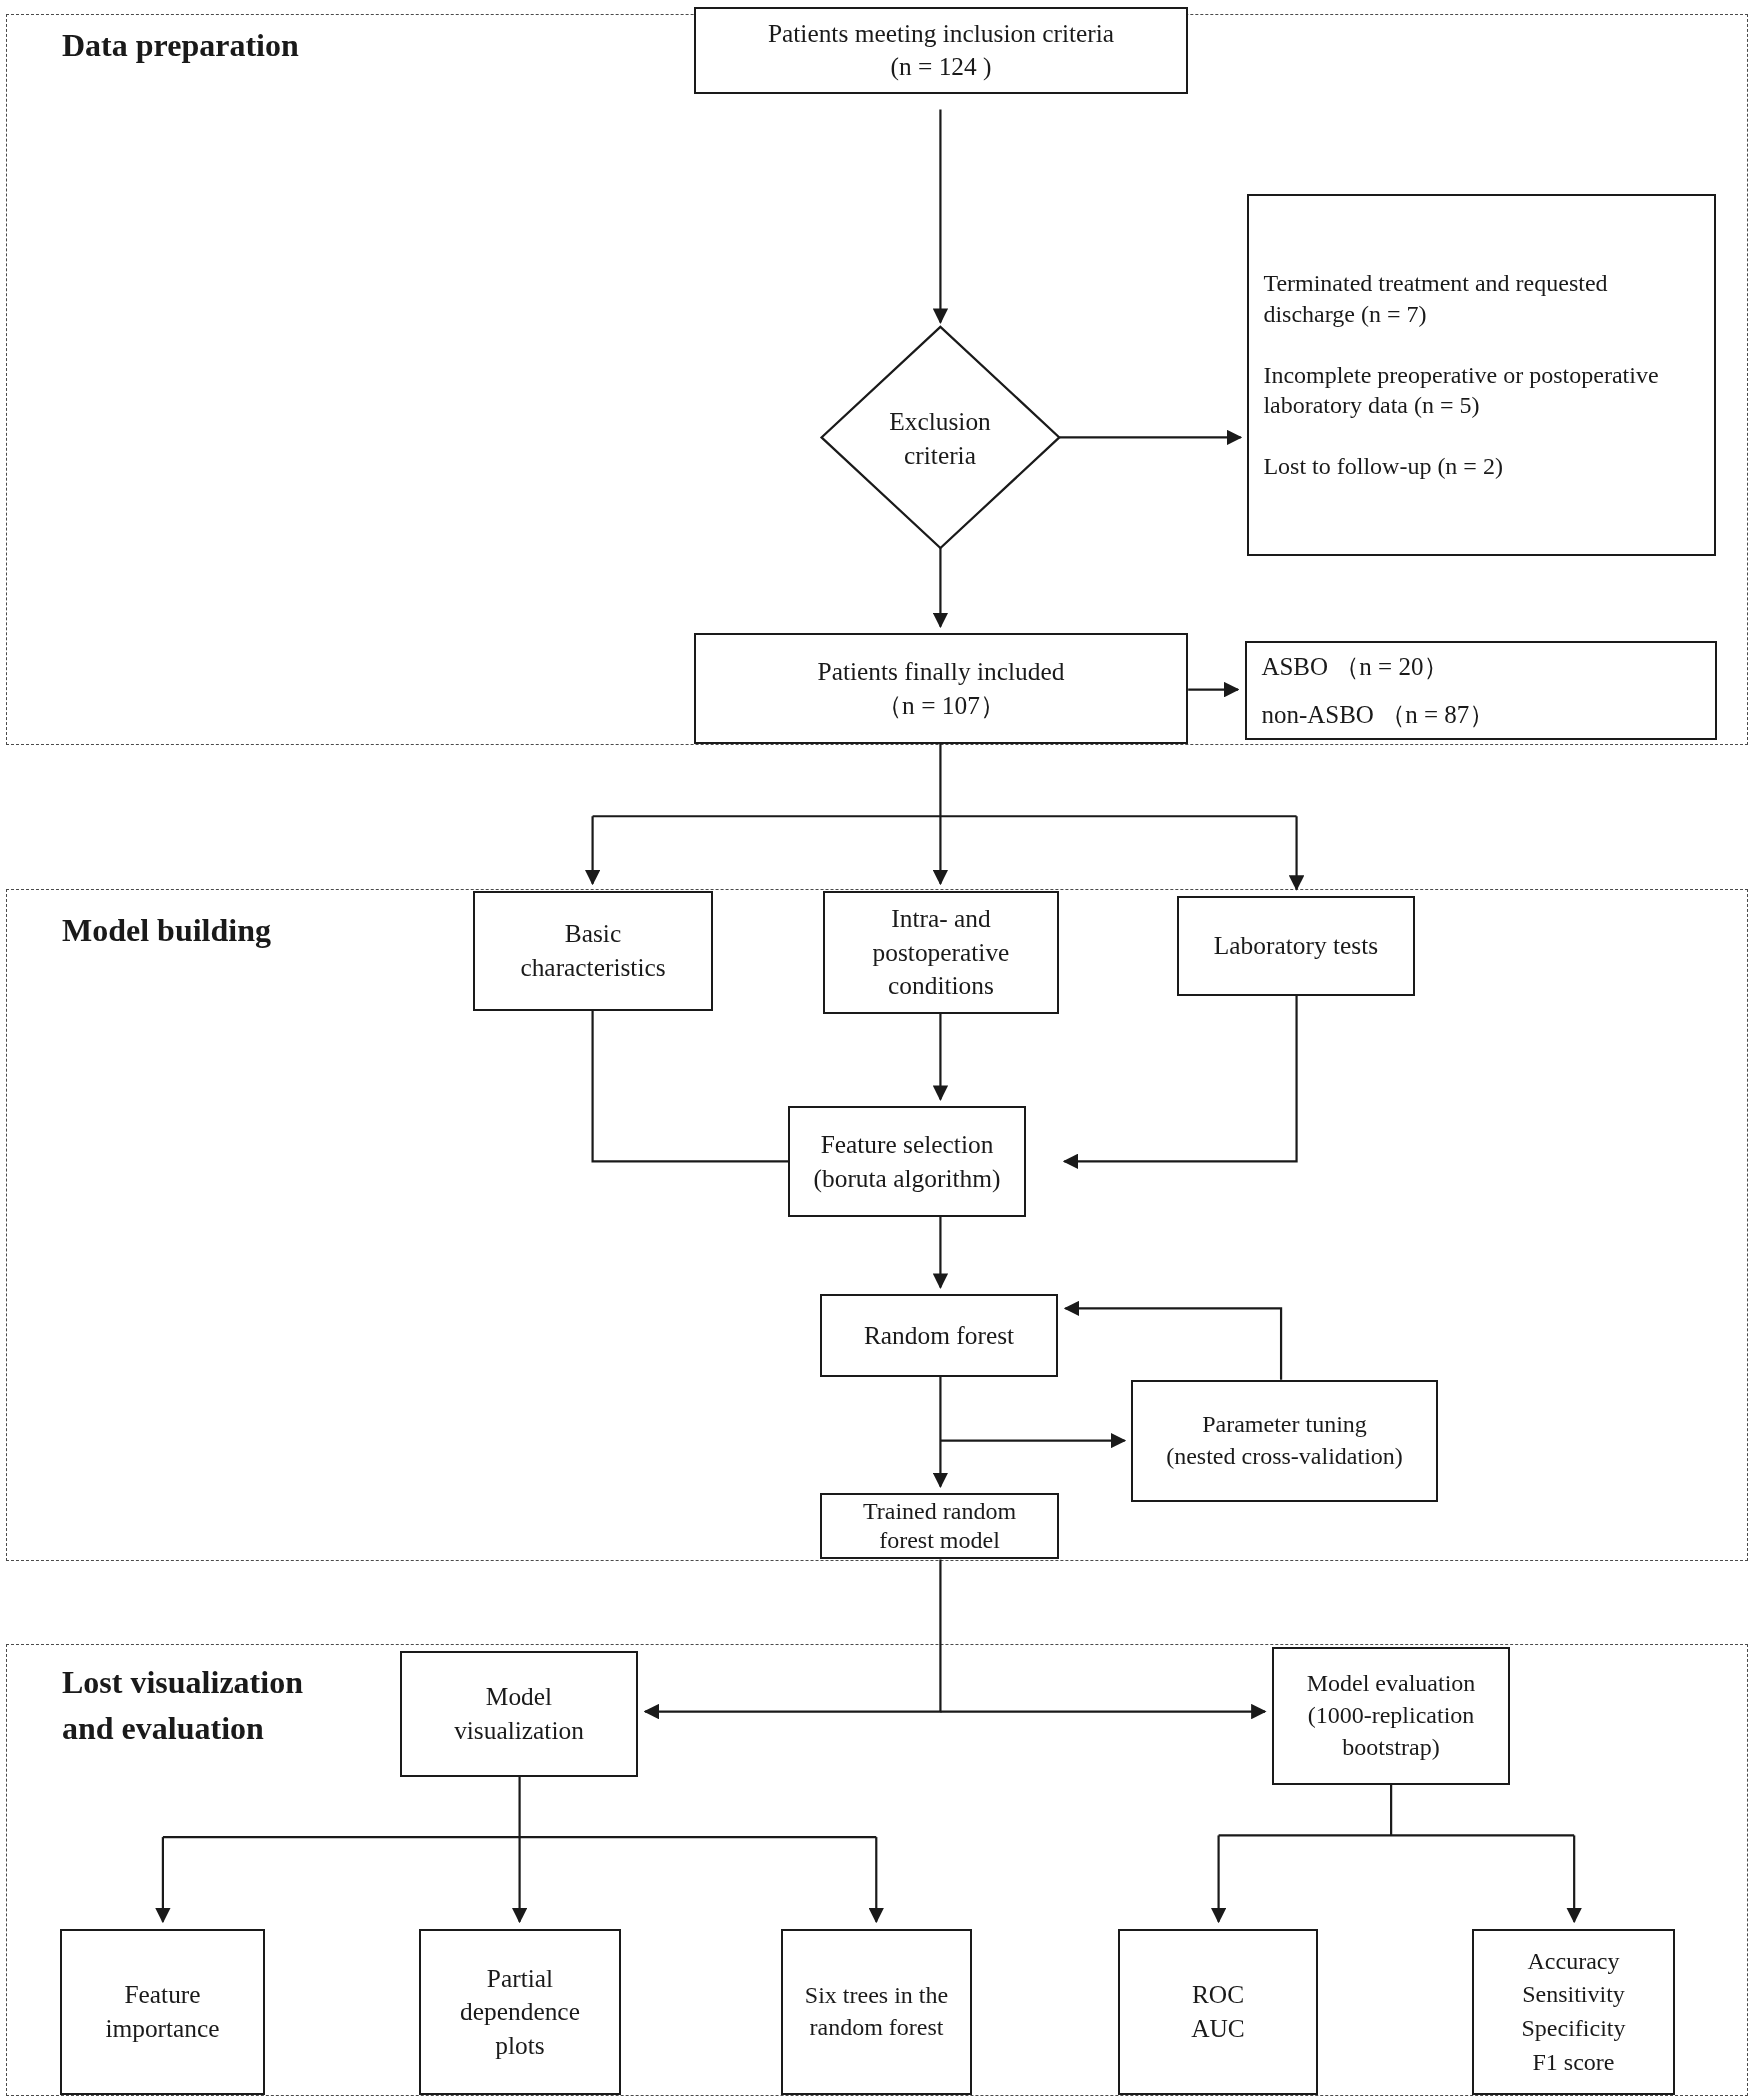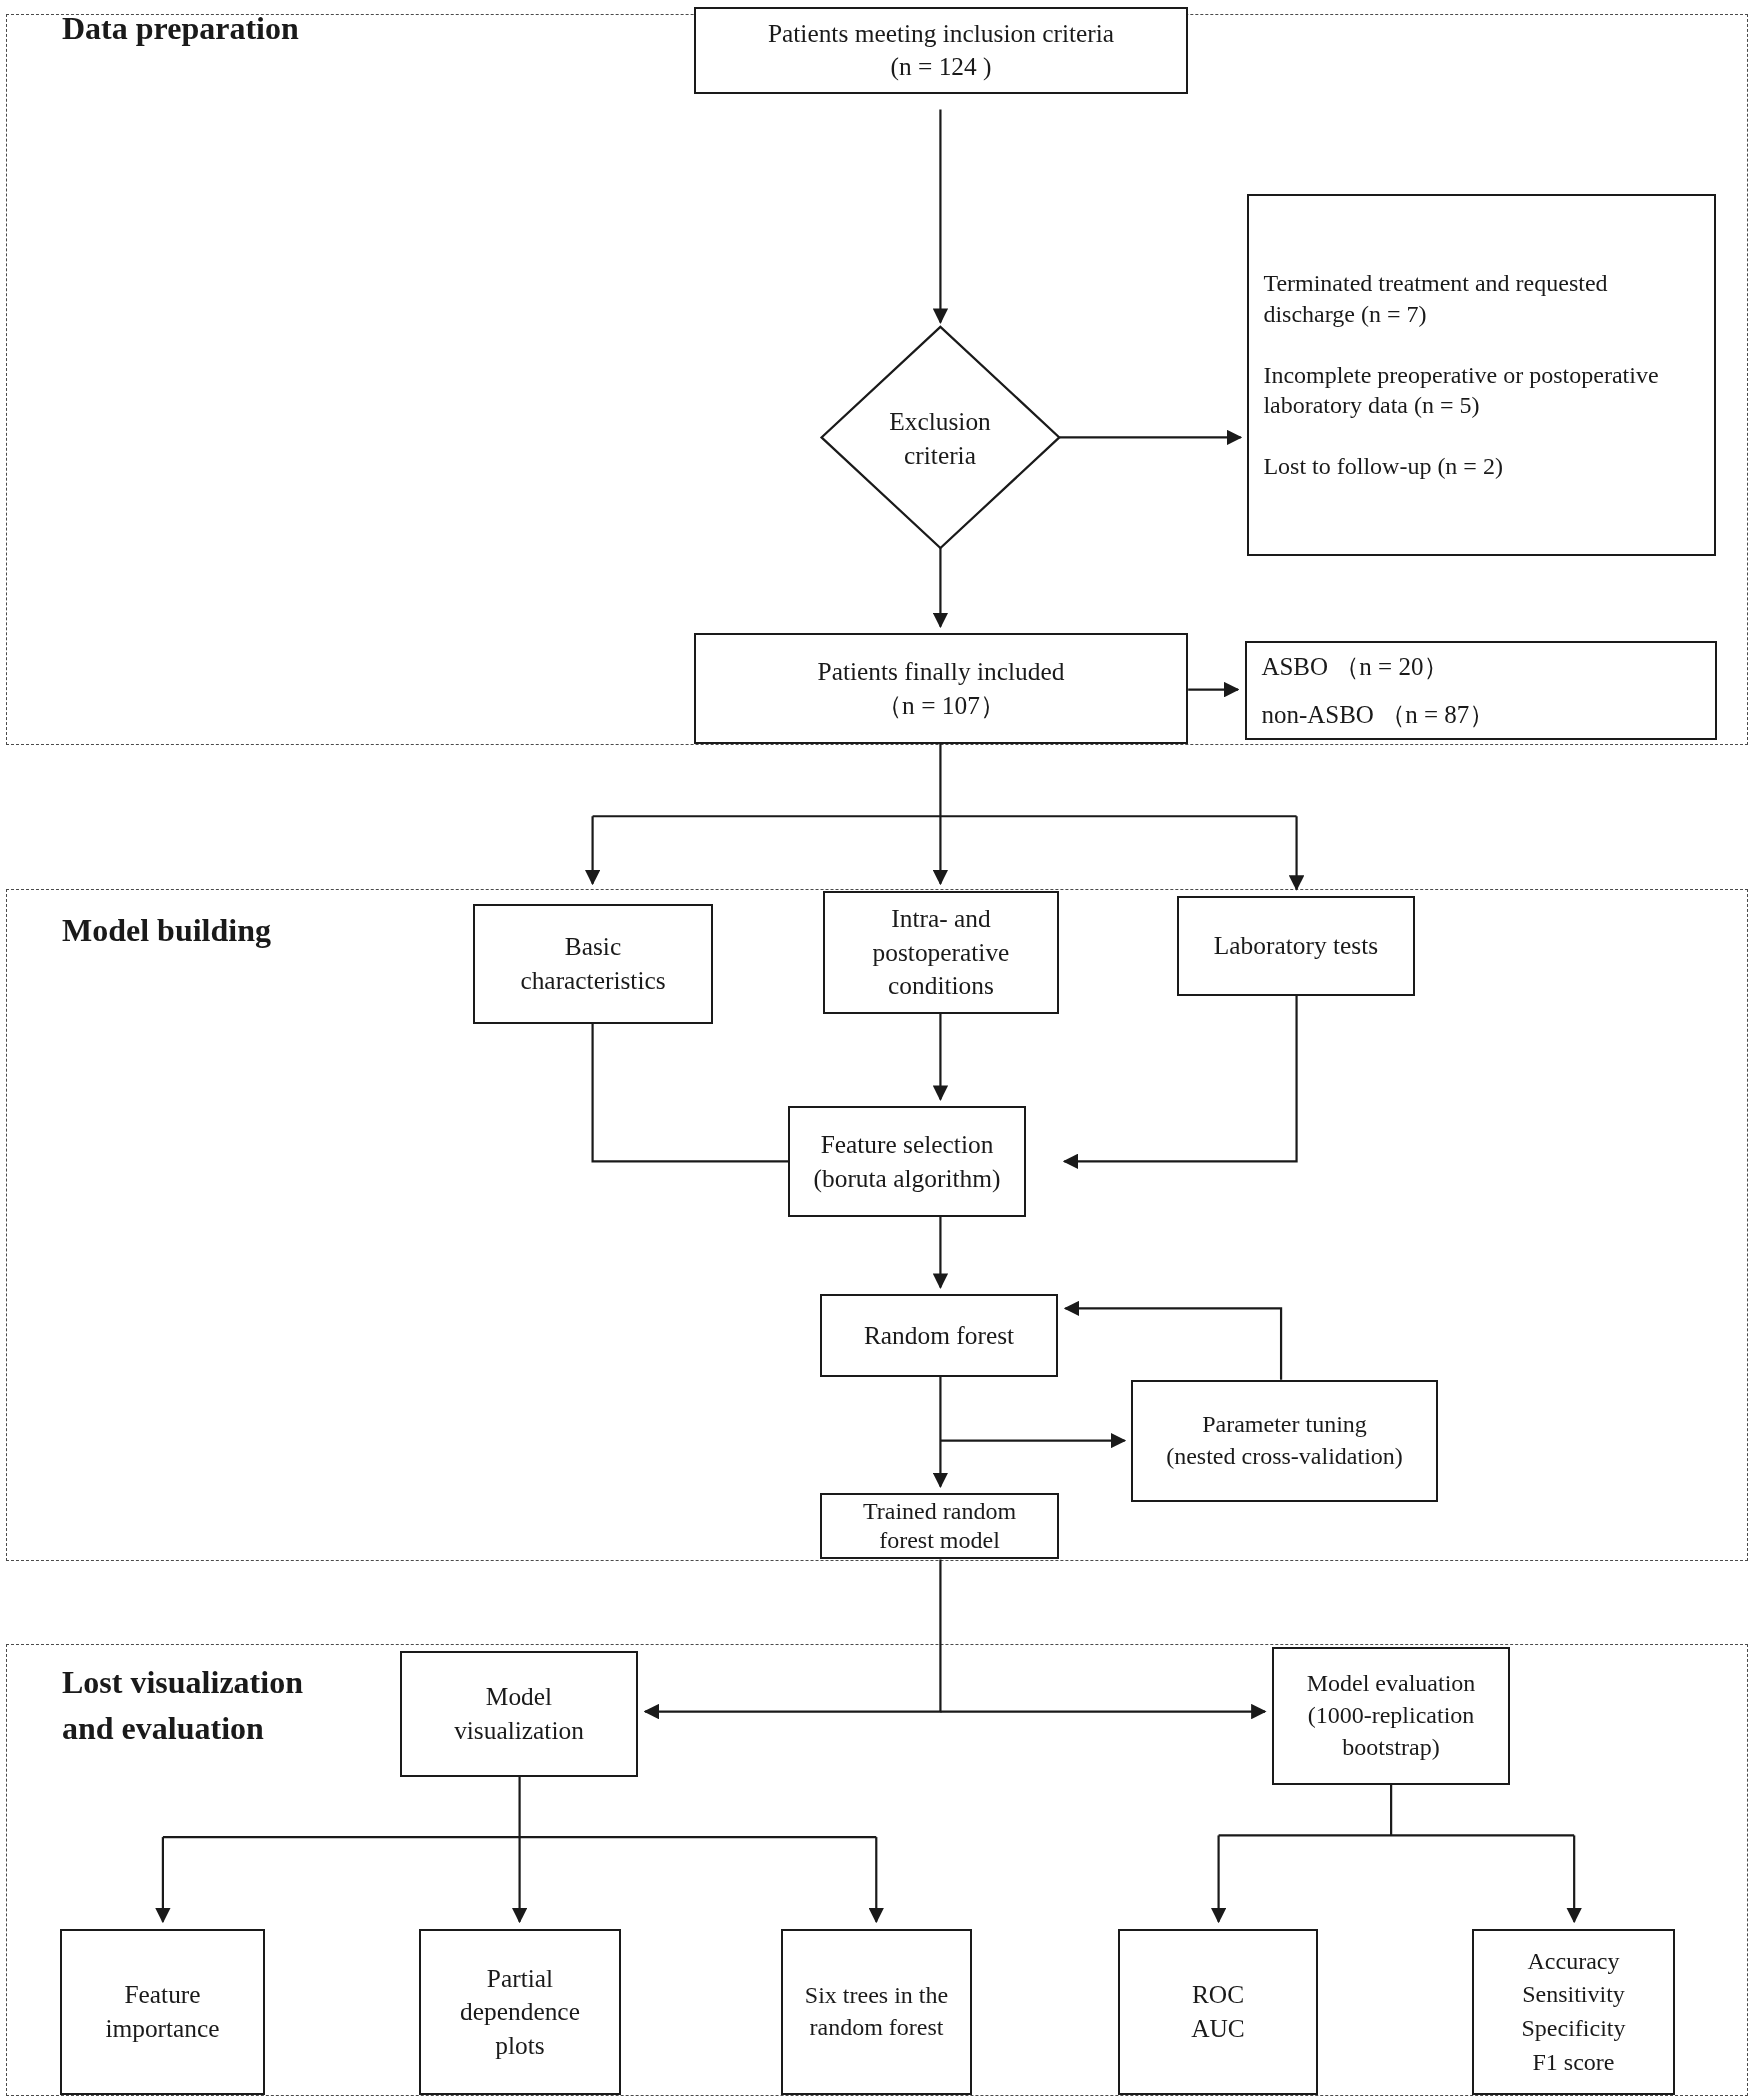--- a/index.html
+++ b/index.html
@@ -25,21 +25,21 @@
   }
   .trained{font-size:24px;line-height:1.22;}
 </style>
 </head>
 <body>
 
 <div class="section" style="left:5.5px;top:14px;width:1740px;height:729px;"></div>
 <div class="section" style="left:5.5px;top:889px;width:1740px;height:670px;"></div>
 <div class="section" style="left:5.5px;top:1644px;width:1740px;height:450px;"></div>
 
-<div class="sec-title" style="left:62px;top:5px;text-align:center;">Data preparation</div>
+<div class="sec-title" style="left:62px;top:22px;text-align:center;">Data preparation</div>
 <div class="sec-title" style="left:62px;top:907px;">Model building</div>
 <div class="sec-title" style="left:62px;top:1659px;">
   <div>Lost visualization</div>
   <div>and evaluation</div>
 </div>
 
 <svg class="overlay" width="1752" height="2097" viewBox="0 0 3167 3792">
   <defs>
     <marker id="ah" viewBox="0 0 10 10" refX="9" refY="5" markerWidth="7" markerHeight="7" orient="auto-start-reverse">
       <path d="M0,0 L10,5 L0,10 z" fill="#1a1a1a"></path>
@@ -96,21 +96,21 @@
 <div class="box" style="left:694px;top:633px;width:494px;height:111px;">
   <div class="ln">Patients finally included</div>
   <div class="ln">（n = 107）</div>
 </div>
 
 <div class="box box-left asbo" style="left:1245px;top:641px;width:472px;height:99px;font-size:25px;line-height:1.1;">
   <div class="ln">ASBO （n = 20）</div>
   <div class="ln">non-ASBO （n = 87）</div>
 </div>
 
-<div class="box" style="left:473px;top:891px;width:240px;height:120px;margin-top:13px;">
+<div class="box" style="left:473px;top:891px;width:240px;height:120px;">
   <div class="ln">Basic</div>
   <div class="ln">characteristics</div>
 </div>
 
 <div class="box" style="left:823px;top:891px;width:236px;height:123px;">
   <div class="ln">Intra-  and</div>
   <div class="ln">postoperative</div>
   <div class="ln">conditions</div>
 </div>
 

